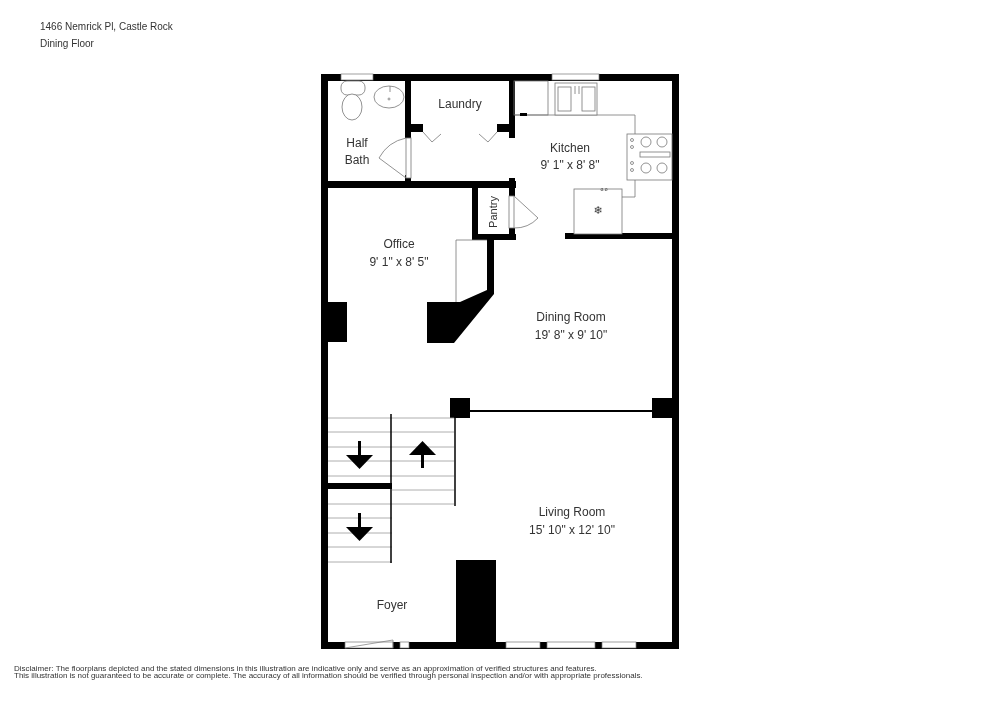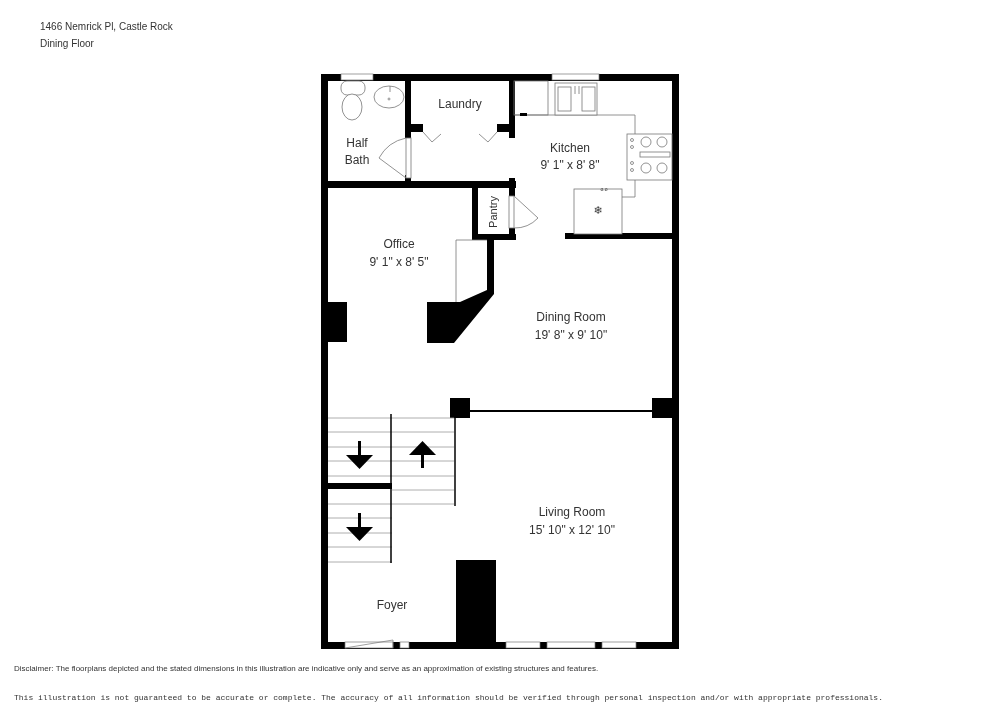--- a/index.html
+++ b/index.html
@@ -2,21 +2,21 @@
 <html><head>
 <meta charset="utf-8">
 <style>
   html, body { margin:0; padding:0; background:#ffffff; }
   body { width:1000px; height:707px; position:relative; overflow:hidden; font-family:"Liberation Sans", sans-serif; color:#333; }
   .hdr { position:absolute; left:14px; font-size:10px; color:#333;margin-left:26px; }
   #addr { top:21px; }
   #floor { top:38px; }
   .disc { position:absolute; left:14px; font-size:8px; color:#333; }
   #disc1 { top:664px; }
-  #disc2 { top:693px;font-family:Liberation Mono, monospace; }
+  #disc2 { top:671px; }
   svg { position:absolute; left:0; top:0; }
   svg text { font-family:"Liberation Sans", sans-serif; fill:#333; }
 </style>
 </head>
 <body>
 
 <div class="hdr" id="addr">1466 Nemrick Pl, Castle Rock</div>
 <div class="hdr" id="floor">Dining Floor</div>
 
 <svg width="1000" height="707" viewBox="0 0 1000 707">
@@ -184,14 +184,14 @@
   <text x="0" y="0" font-size="11" text-anchor="middle" transform="translate(497,212) rotate(-90)">Pantry</text>
   <text x="399" y="248" font-size="12" text-anchor="middle">Office</text>
   <text x="399" y="266" font-size="12" text-anchor="middle">9' 1" x 8' 5"</text>
   <text x="571" y="321" font-size="12" text-anchor="middle">Dining Room</text>
   <text x="571" y="339" font-size="12" text-anchor="middle">19' 8" x 9' 10"</text>
   <text x="572" y="516" font-size="12" text-anchor="middle">Living Room</text>
   <text x="572" y="534" font-size="12" text-anchor="middle">15' 10" x 12' 10"</text>
   <text x="392" y="609" font-size="12" text-anchor="middle">Foyer</text>
 </svg>
 
-<div class="disc" id="disc1">Disclaimer: The floorplans depicted and the stated dimensions in this illustration are indicative only and serve as an approximation of existing structures and features.</div>
+<div class="disc" id="disc1">Disclaimer: The floorplans depicted and the stated dimensions in this illustration are indicative only and serve as an approximation of verified structures and features.</div>
 <div class="disc" id="disc2">This illustration is not guaranteed to be accurate or complete. The accuracy of all information should be verified through personal inspection and/or with appropriate professionals.</div>
 
 </body></html>

